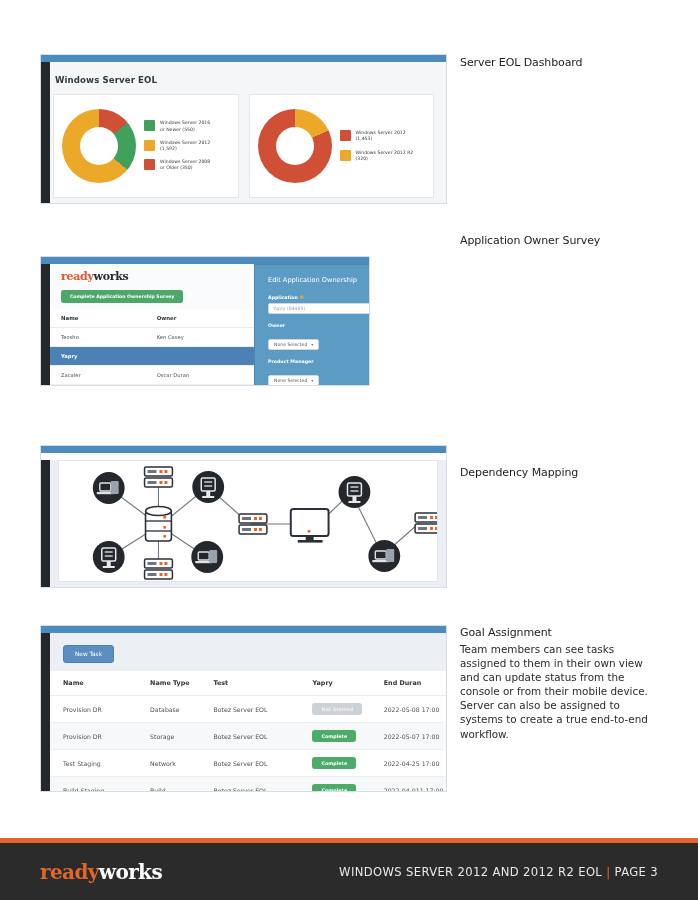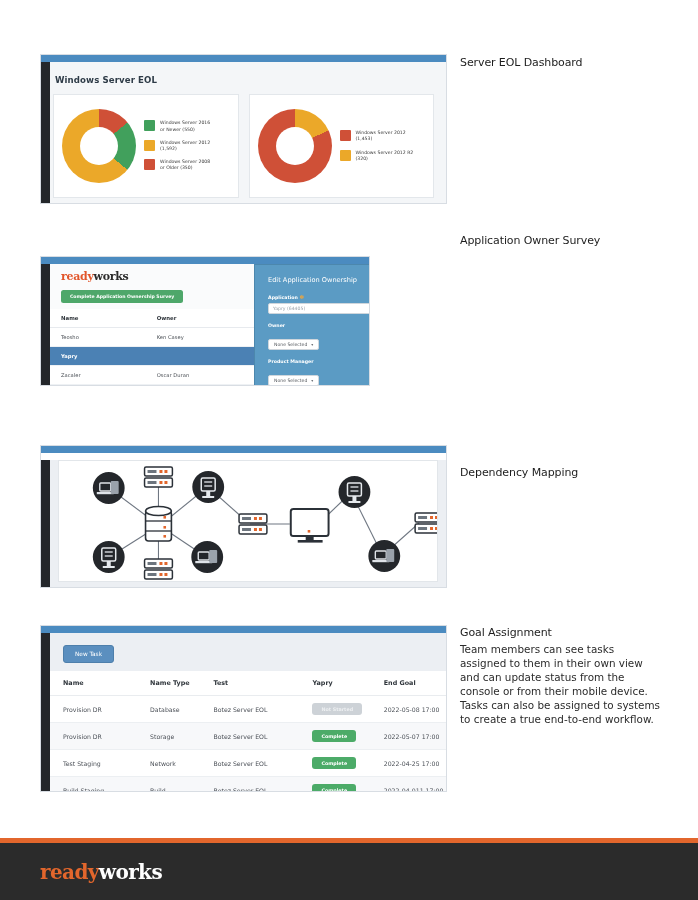--- a/index.html
+++ b/index.html
@@ -543,21 +543,21 @@
           <div class="tk-head">
             <span class="tk-newbtn">New Task</span>
           </div>
           <table class="tk-table">
             <thead>
                 <tr>
               <th class="tk-c1">Name</th>
               <th class="tk-c2">Name Type</th>
               <th class="tk-c3">Test</th>
               <th class="tk-c4">Yapry</th>
-              <th class="tk-c5">End Goal</th>
+              <th class="tk-c5">End Duran</th>
             </tr>
               </thead>
             <tbody id="task-rows">
                 <tr>
                   <td class="tk-c1">Provision DR</td>
                   <td class="tk-c2">Database</td>
                   <td class="tk-c3">Botez Server EOL</td>
                   <td class="tk-c4"><span class="pill grey">Not Started</span></td>
                   <td class="tk-c5">2022-05-08 17:00</td>
                 </tr>
@@ -582,24 +582,25 @@
                   <td class="tk-c4"><span class="pill green">Complete</span></td>
                   <td class="tk-c5">2022-04-011 17:00</td>
                 </tr>
               </tbody>
           </table>
         </div>
       </div>
     </div>
     <div class="copy" style="top:8px;">
       <h3>Goal Assignment</h3>
-      <p>Team members can see tasks assigned to them in their own view and can update status from the console or from their mobile device. Tasks can also be assigned to systems to create a true end-to-end workflow.</p>
+      <p>Team members can see tasks assigned to them in their own view and can update status from the console or from their mobile device. Server can also be assigned to systems to create a true end-to-end workflow.</p>
     </div>
   </div>
 
   <div class="footer">
     <div class="footer-rule"></div>
     <div class="footer-in">
       <div class="f-logo"><span class="r">ready</span><span class="w">works</span></div>
+      <div class="f-right"><span>WINDOWS SERVER 2012 AND 2012 R2 EOL</span> <span class="f-sep">|</span> <span>PAGE 3</span></div>
     </div>
   </div>
 
 </div>
 
 </body></html>

